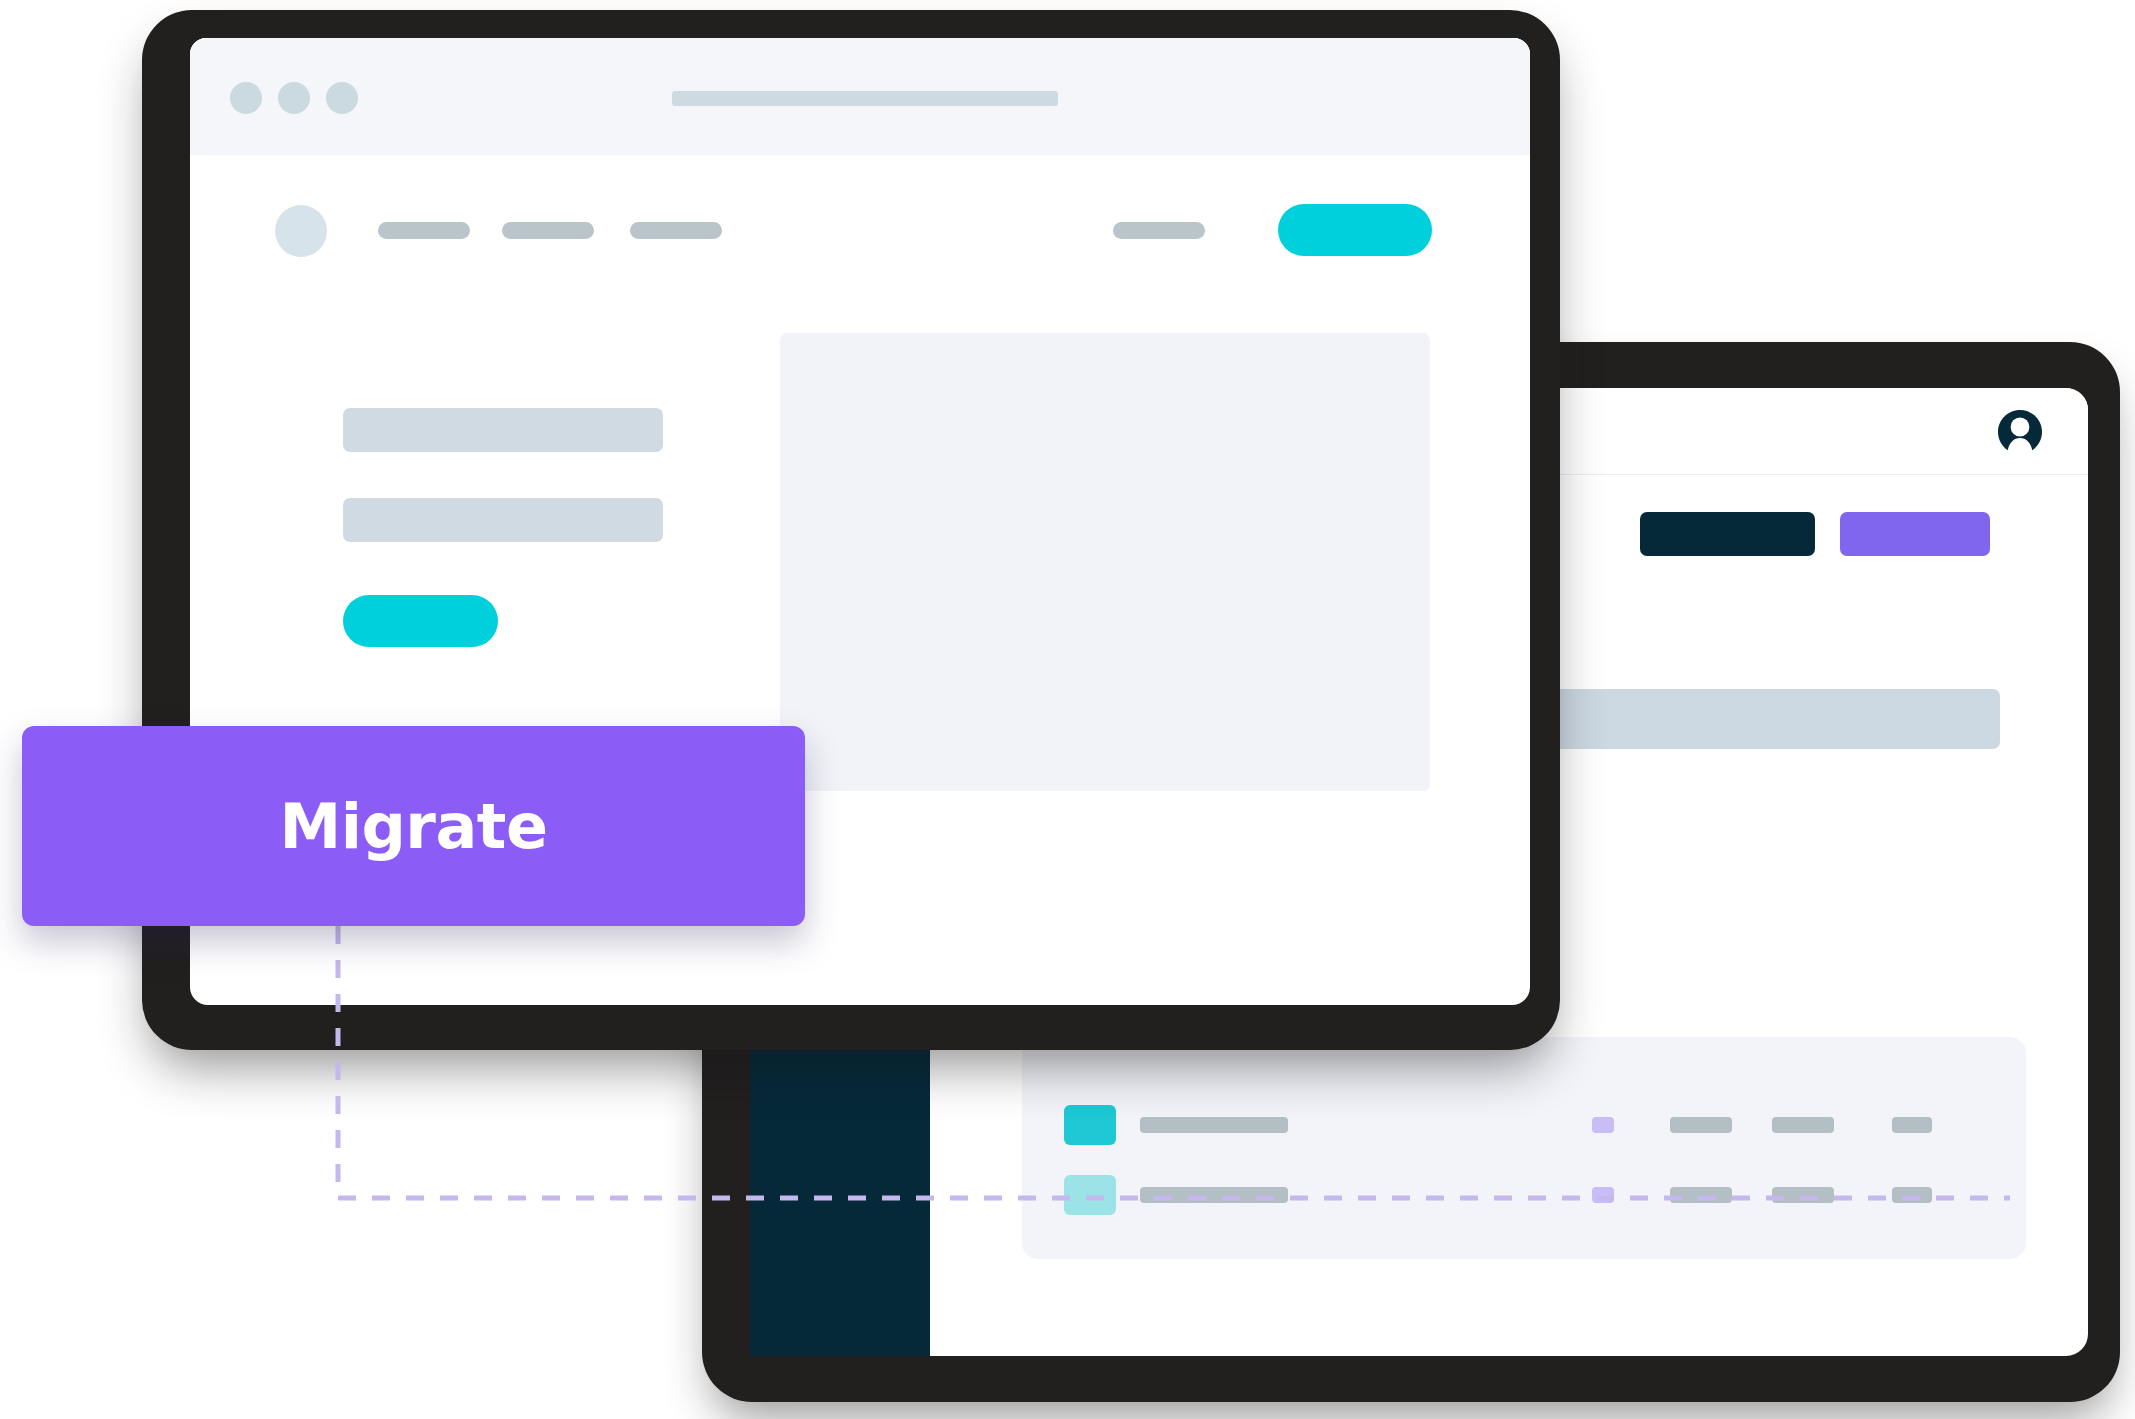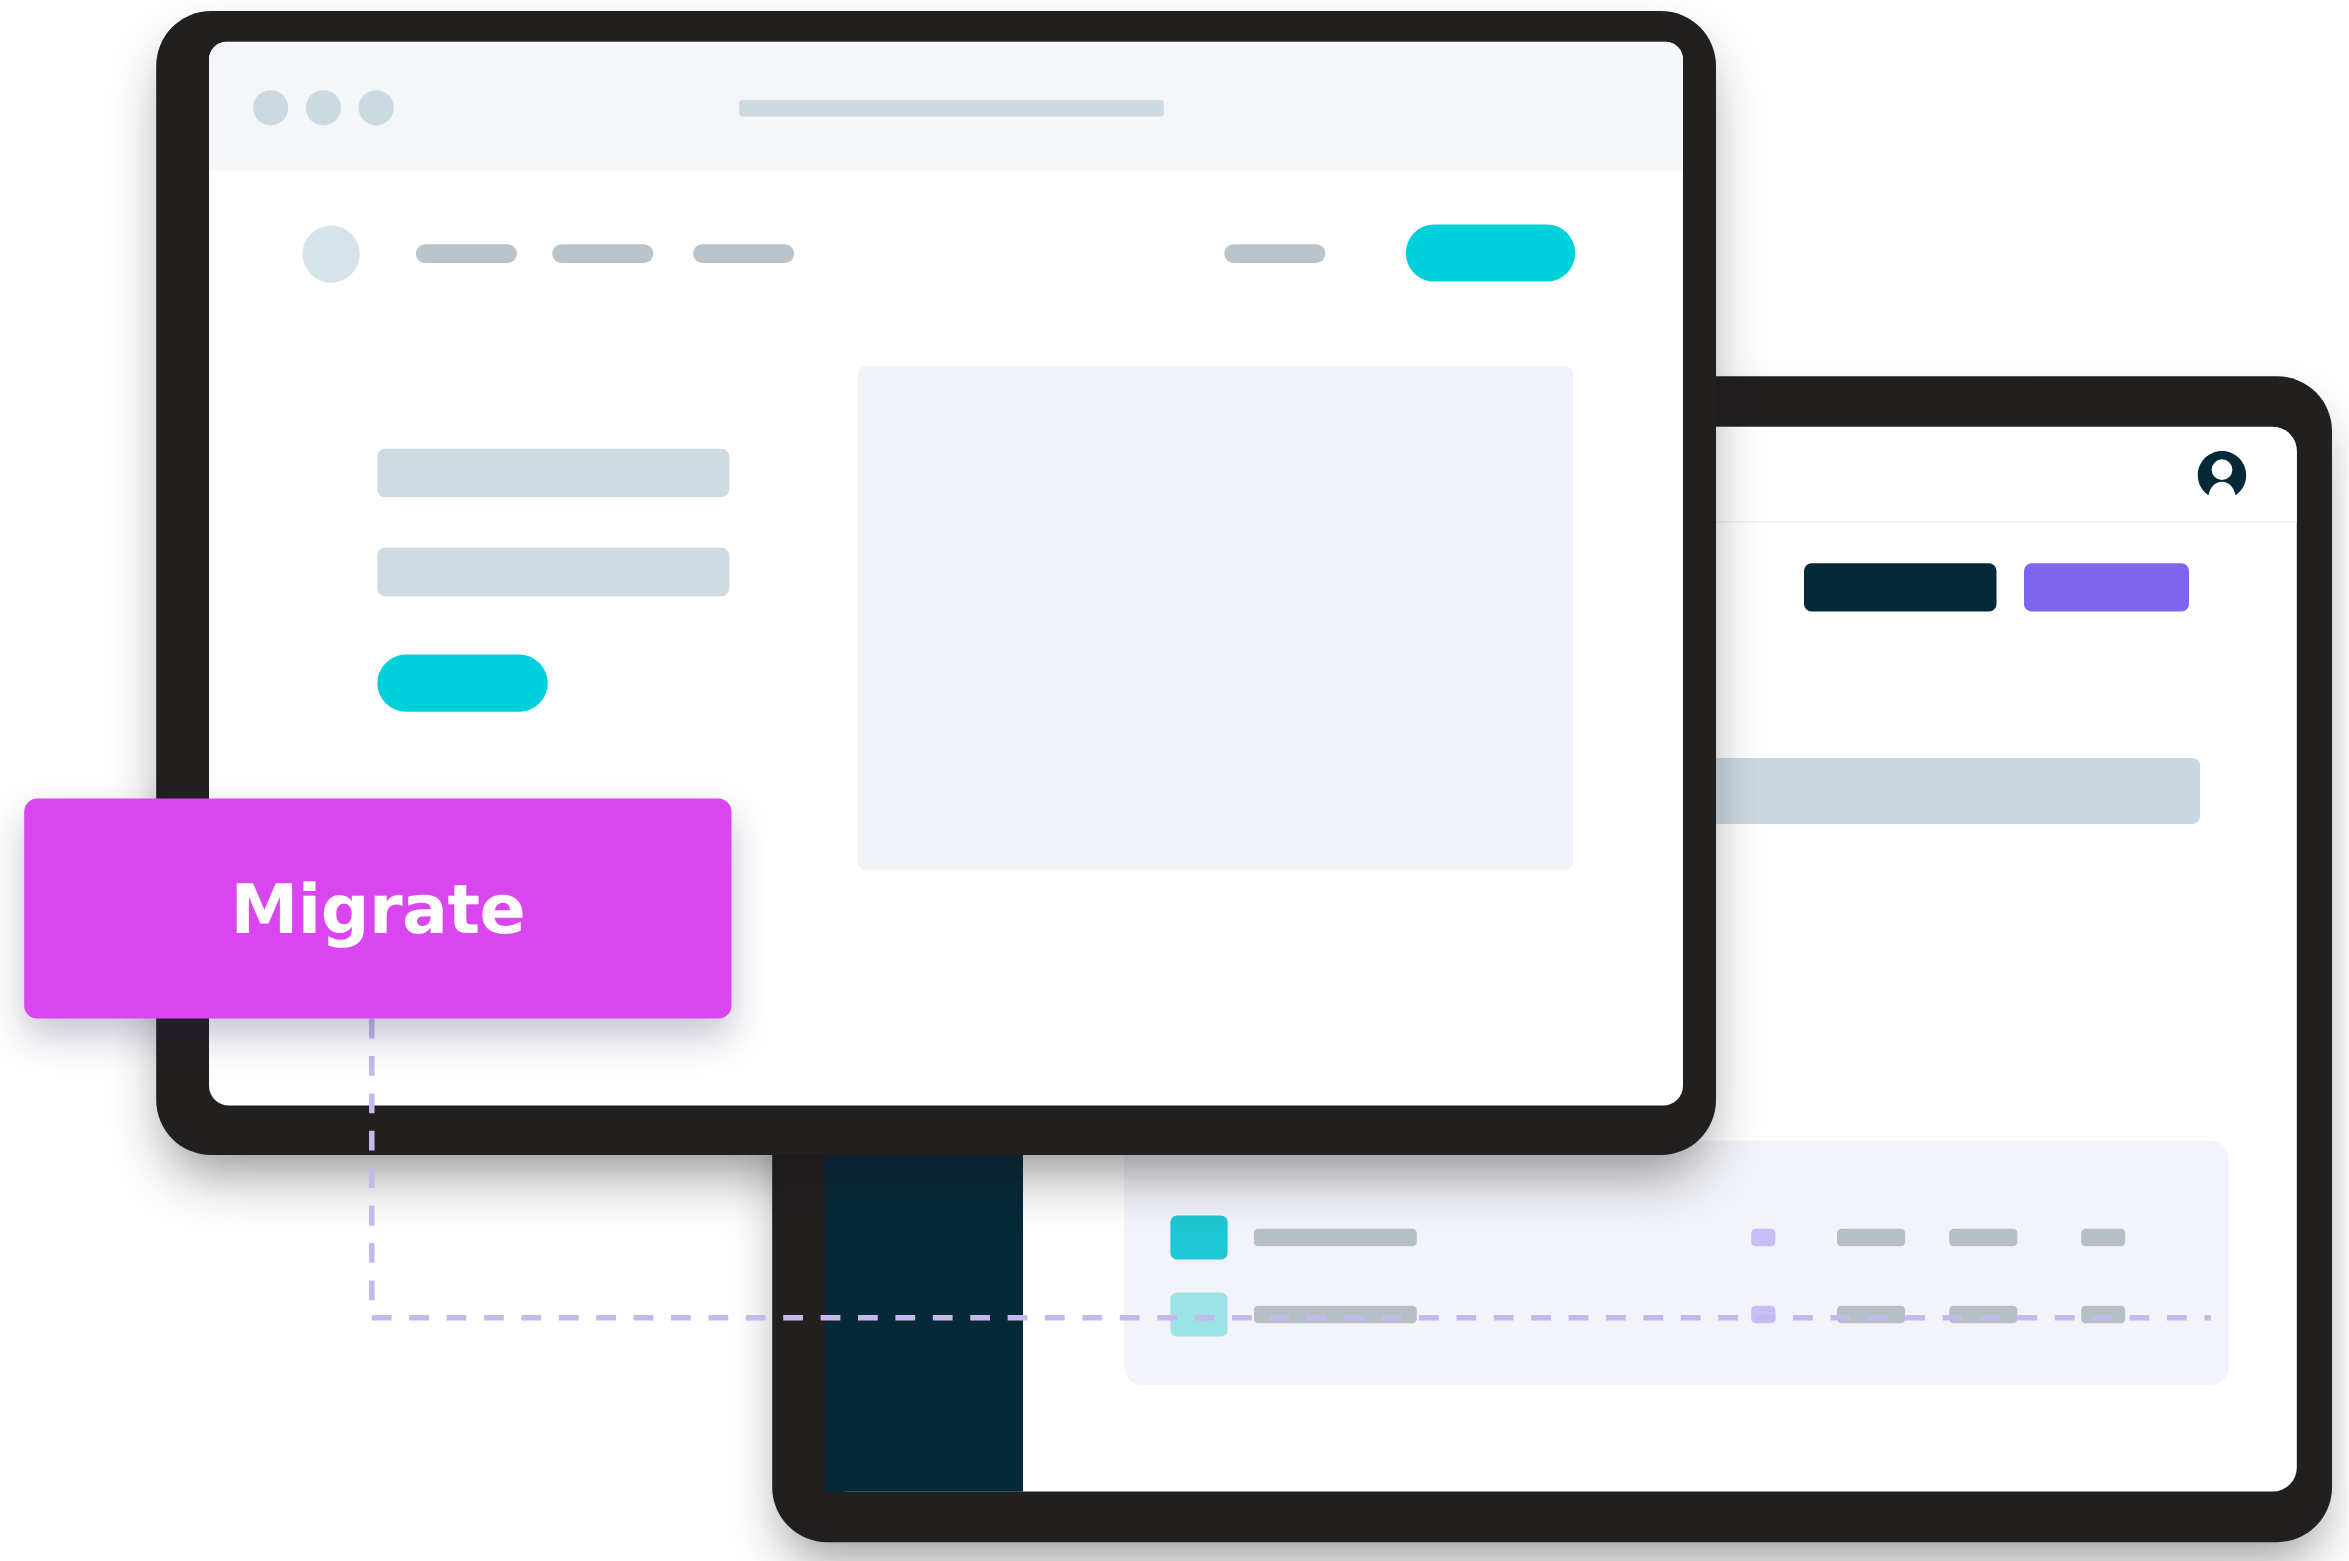--- a/index.html
+++ b/index.html
@@ -170,22 +170,22 @@
   
   #connector {
     position: absolute;
     left: 0; top: 0;
     width: 2135px; height: 1419px;
     pointer-events: none;
   }
   #migrate-badge {
     position: absolute;
     left: 22px; top: 726px;
-    width: 643px; height: 200px;
-    background: #d946ef;
+    width: 783px; height: 200px;
+    background: #8b5cf6;
     border-radius: 12px;
     box-shadow: 0 16px 34px rgba(40,30,90,0.26);
     display: flex;
     align-items: center;
     justify-content: center;
   }
   #migrate-label {
     color: #ffffff;
     font-family: "DejaVu Sans", sans-serif;
     font-weight: bold;

